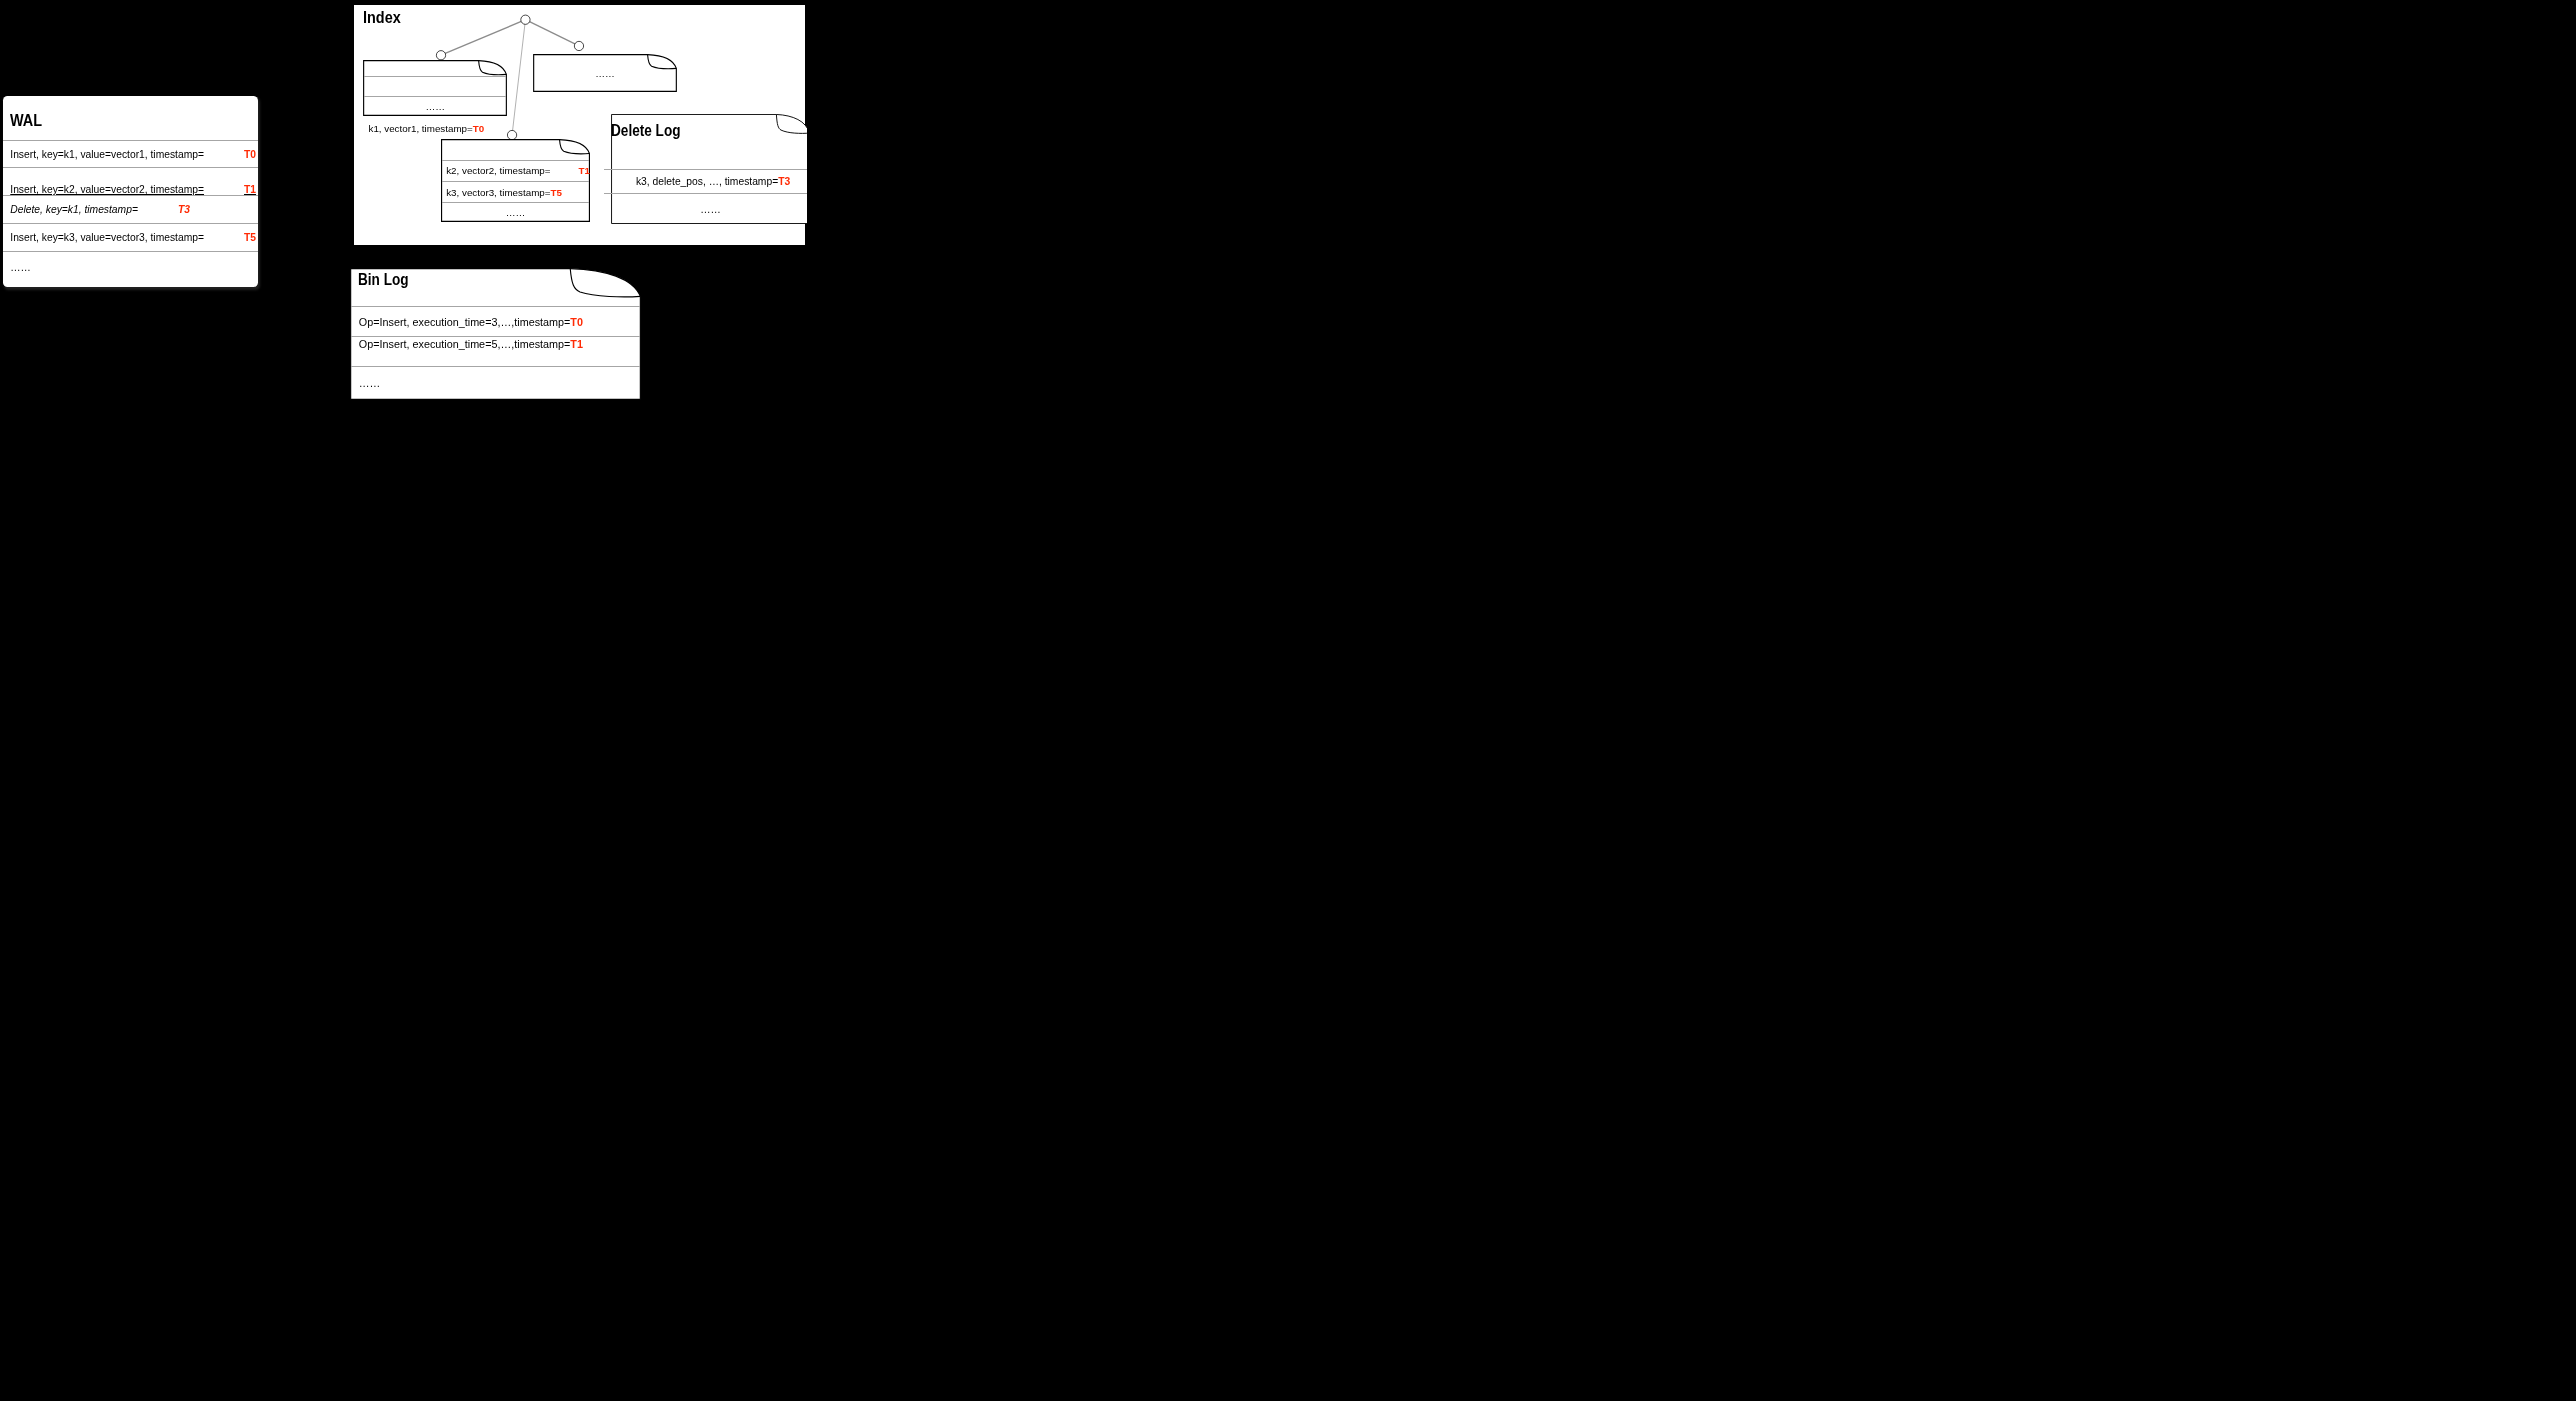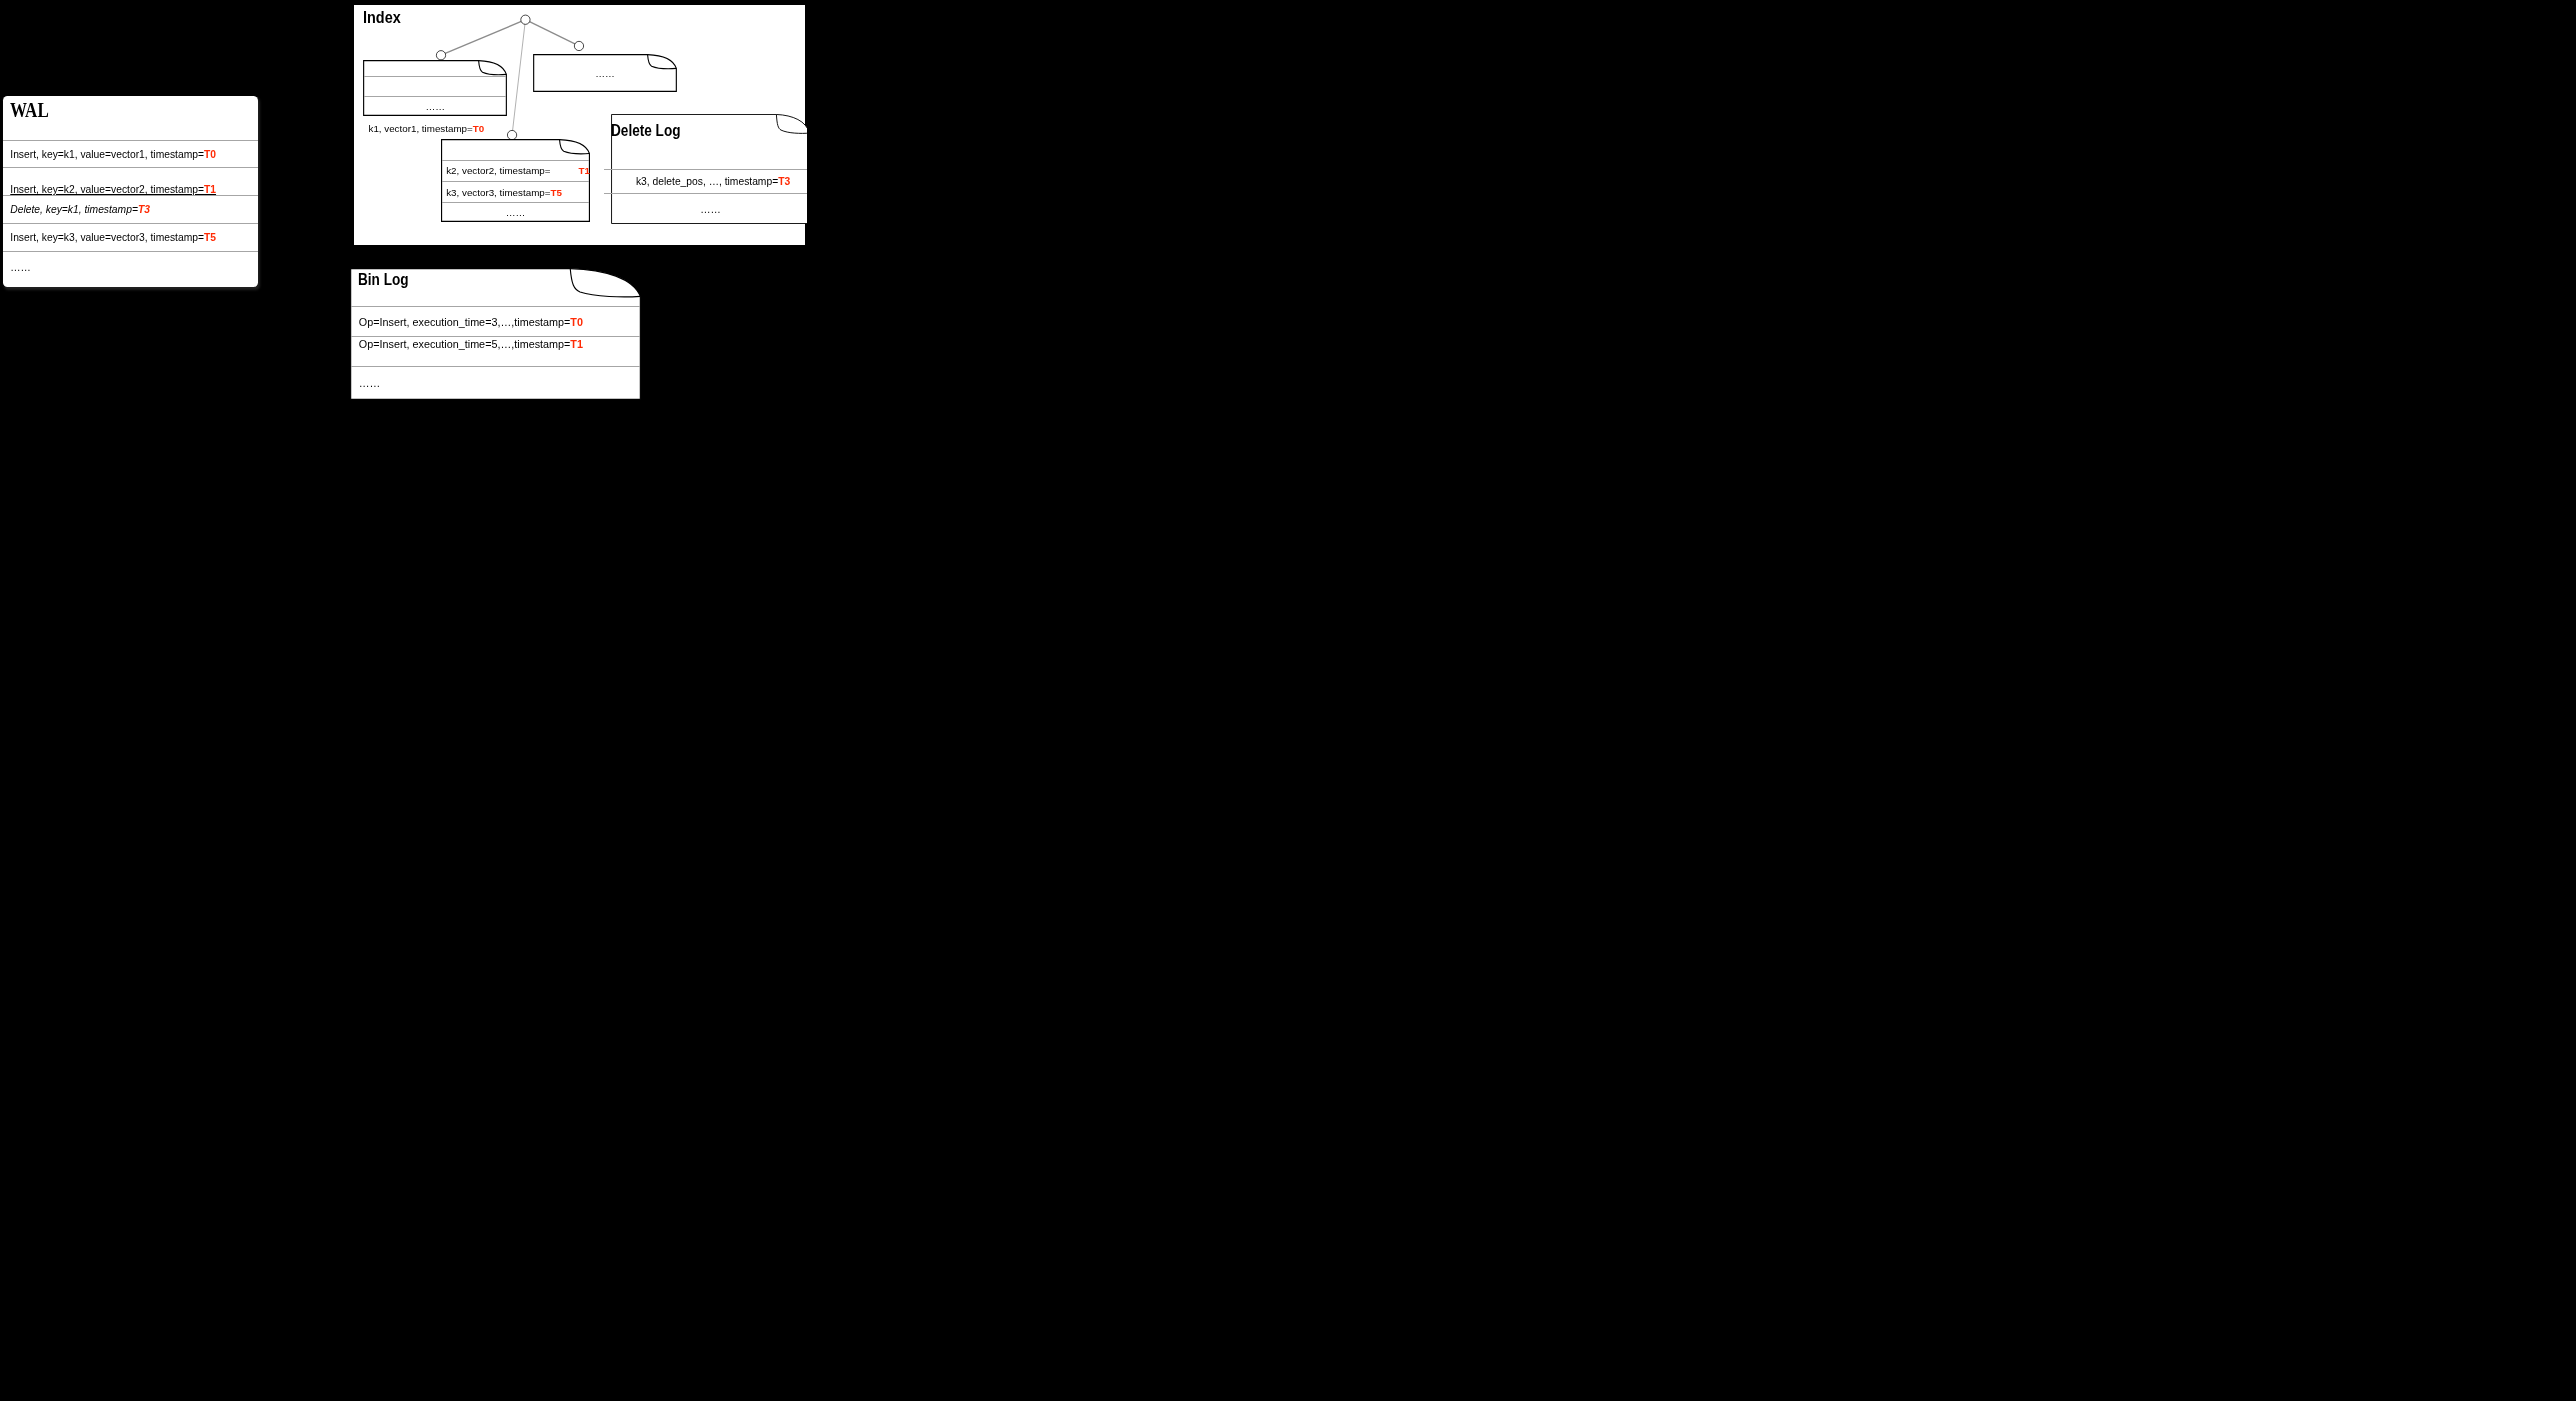--- a/index.html
+++ b/index.html
@@ -21,40 +21,40 @@
   .row.center{justify-content:center;}
   .ts{font-weight:bold;color:#FF2B05;}
 
   .title{position:absolute;font-weight:bold;color:#000;white-space:nowrap;}
   .title > span{display:inline-block;transform:scaleX(0.85);transform-origin:0 50%;}
 
   
   #wal{left:3.1px;top:96px;width:255px;height:191px;background:#fff;border-radius:4.6px;
        box-shadow:1.5px 2.1px 2.6px rgba(60,60,60,0.55);}
   #wal .divider{position:absolute;left:0;right:0;height:1px;background:#A6A6A6;}
-  #wal .row{font-size:10.3px;padding-left:7.2px;}
+  #wal .row{font-size:10.3px;padding-left:7.2px;gap:40px;}
 
   
   #index-panel{left:353px;top:4.1px;width:453px;height:242px;background:#fff;
                border:1px solid #000;box-sizing:border-box;}
   #tree-svg{position:absolute;left:0;top:0;width:451px;height:240px;}
 
   .doc .row{font-size:9.8px;}
   .doc .row.left{padding-left:5.2px;}
   #delete-log .row{font-size:10.3px;}
   #bin-log .row{font-size:10.8px;}
   #bin-log .row.left{padding-left:8.8px;}
 </style>
 </head>
 <body>
 
 <div id="canvas">
 
   <div id="wal" class="panel">
-    <div class="title" style="left:7.2px;top:3px;font-size:20px;font-family:Liberation Serif, serif;">
+    <div class="title" style="left:7.2px;top:15px;font-size:17px;">
       <span>WAL</span>
     </div>
     <div class="plainrows">
       <div class="divider abs" style="top:44px;"></div>
       <div class="divider abs" style="top:71px;"></div>
       <div class="divider abs" style="top:99px;"></div>
       <div class="divider abs" style="top:127px;"></div>
       <div class="divider abs" style="top:155px;"></div>
 
       <div class="row left" style="top:45px;height:26px;">

